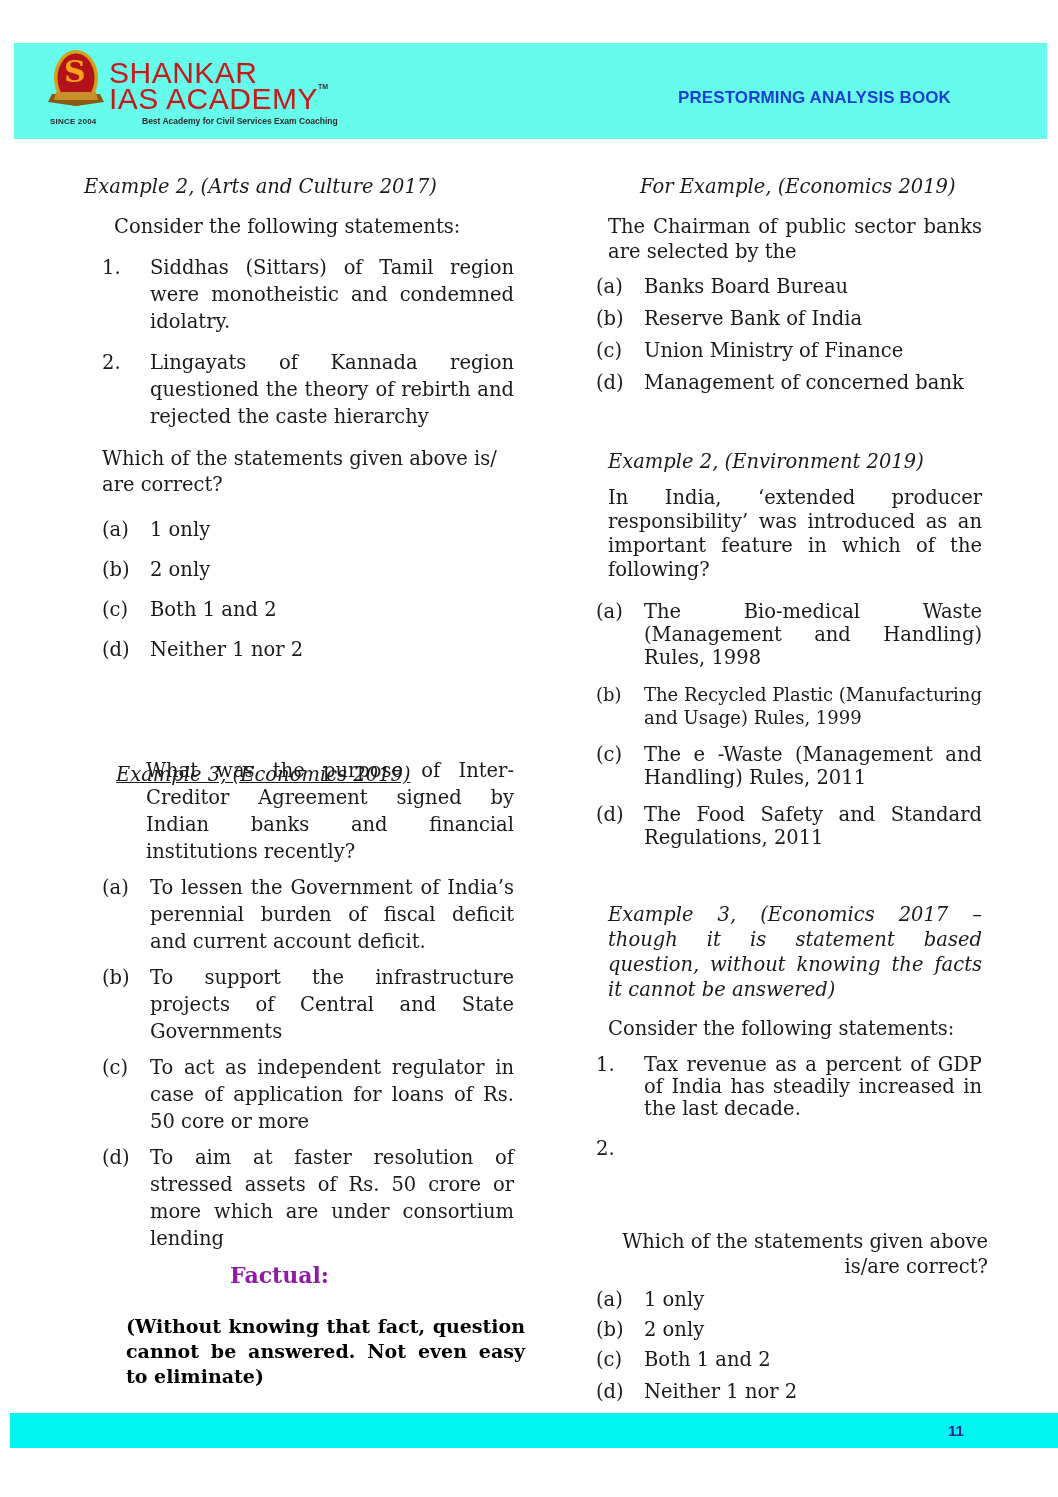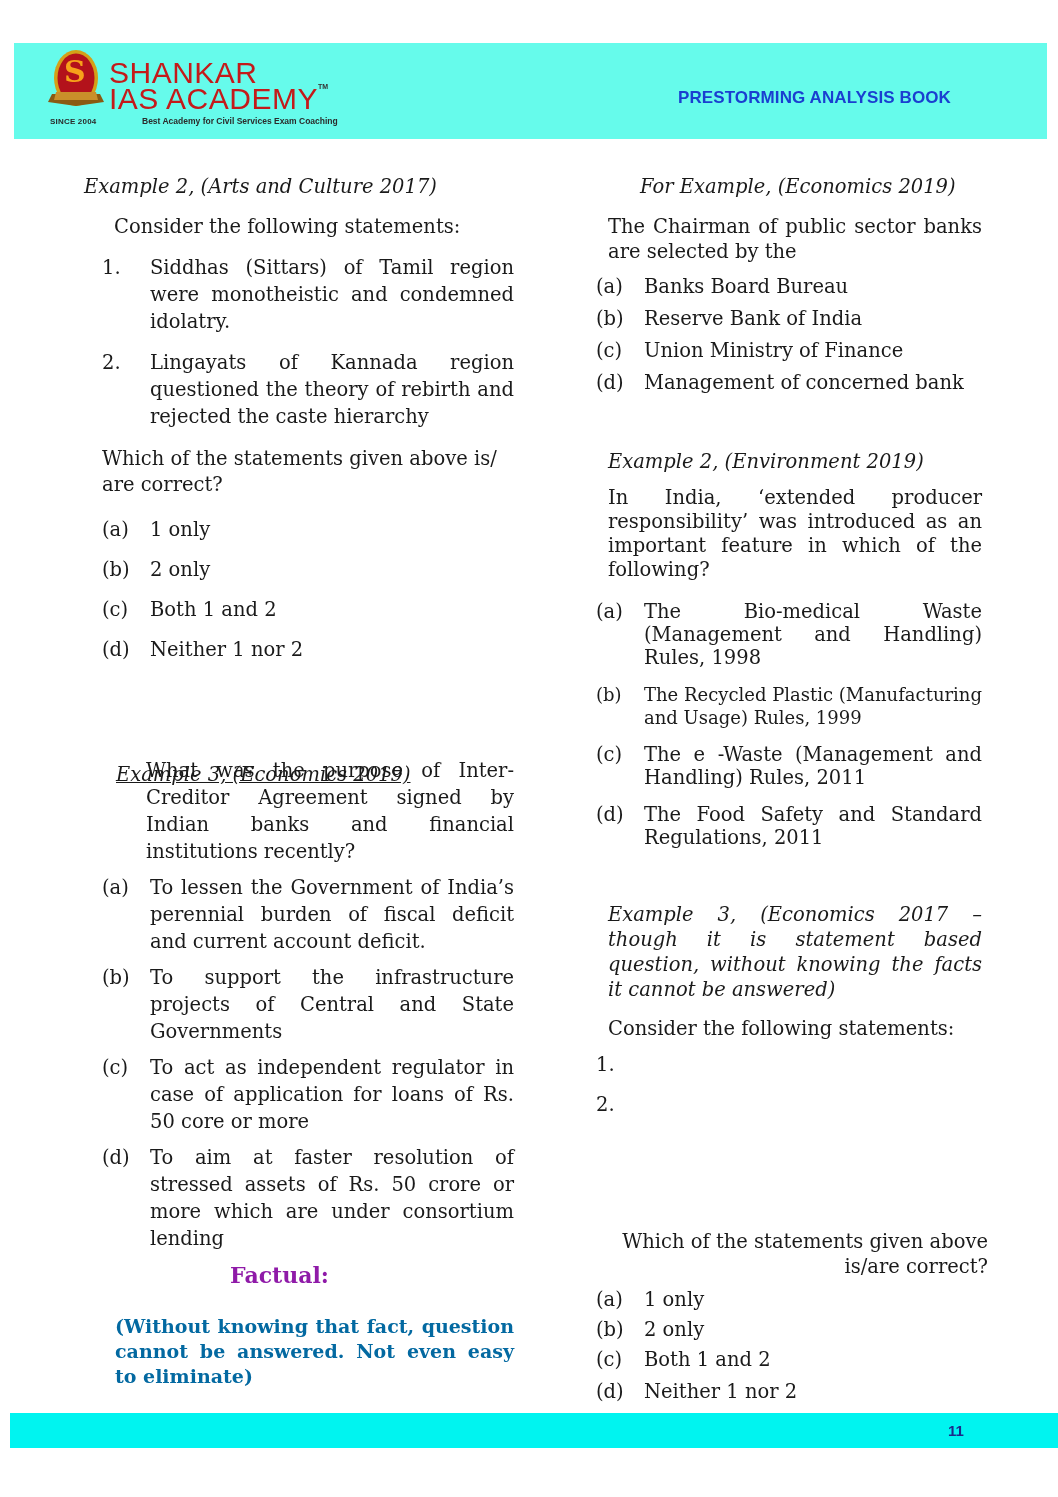--- a/index.html
+++ b/index.html
@@ -30,23 +30,23 @@
     .ex-title { font-style: italic; margin: 0; }
     .para { text-align: justify; margin: 0; }
     .item { display: flex; margin: 0; }
     .item .lbl { flex: 0 0 auto; }
     .item .txt { flex: 1 1 auto; text-align: justify; }
 
     .abs { position: absolute; }
 
     .factual-title { position: absolute; left: 230px; top: 1262px; font-family: "DejaVu Serif", serif;
                      font-weight: bold; font-size: 22px; color: #8f1aa8; }
-    .factual-note { position: absolute; left: 115px; top: 1314px; width: 399px;
+    .factual-note { position: absolute; left: 126px; top: 1314px; width: 399px;
                     font-family: "DejaVu Serif", serif; font-weight: bold; font-size: 19px; line-height: 25px;
-                    color: #0369a1; text-align: justify; }
+                    color: #000000; text-align: justify; }
   </style>
 </head>
 <body>
 
 <div class="header"></div>
 
 <svg class="logo-emblem" viewBox="0 0 56 72">
   <ellipse cx="28" cy="30" rx="22" ry="28" fill="#d4a017"></ellipse>
   <ellipse cx="28" cy="30" rx="18.5" ry="24.5" fill="#b3121b"></ellipse>
   <path d="M4 46 L52 46 L56 54 L28 58 L0 54 Z" fill="#8a5a12"></path>
@@ -167,20 +167,21 @@
     <span class="txt">The Food Safety and Standard Regulations, 2011</span>
   </div>
 </div>
 
 <div class="abs ex-title para" style="left:608px;top:902px;width:374px;font-size:19.5px;line-height:25px;">Example 3, (Economics 2017 – though it is statement based question, without knowing the facts it cannot be answered)</div>
 <div class="abs" style="left:608px;top:1016px;font-size:19.5px;line-height:26px;">Consider the following statements:</div>
 
 <div class="abs" style="left:596px;top:1054px;width:386px;font-size:19.5px;line-height:22px;">
   <div class="item">
     <span class="lbl" style="width:48px;">1.</span>
+    <span class="txt">Tax revenue as a percent of GDP of India has steadily increased in the last decade.</span>
   </div>
   <div class="item" style="margin-top:16px;line-height:25px;">
     <span class="lbl" style="width:48px;">2.</span>
   </div>
 </div>
 
 <div class="abs" style="left:608px;top:1229px;width:380px;font-size:19.5px;line-height:25px;text-align:right;">Which of the statements given above is/are correct?</div>
 
 <div class="abs" style="left:596px;top:1287px;width:386px;font-size:19.5px;line-height:26px;">
   <div class="item">

